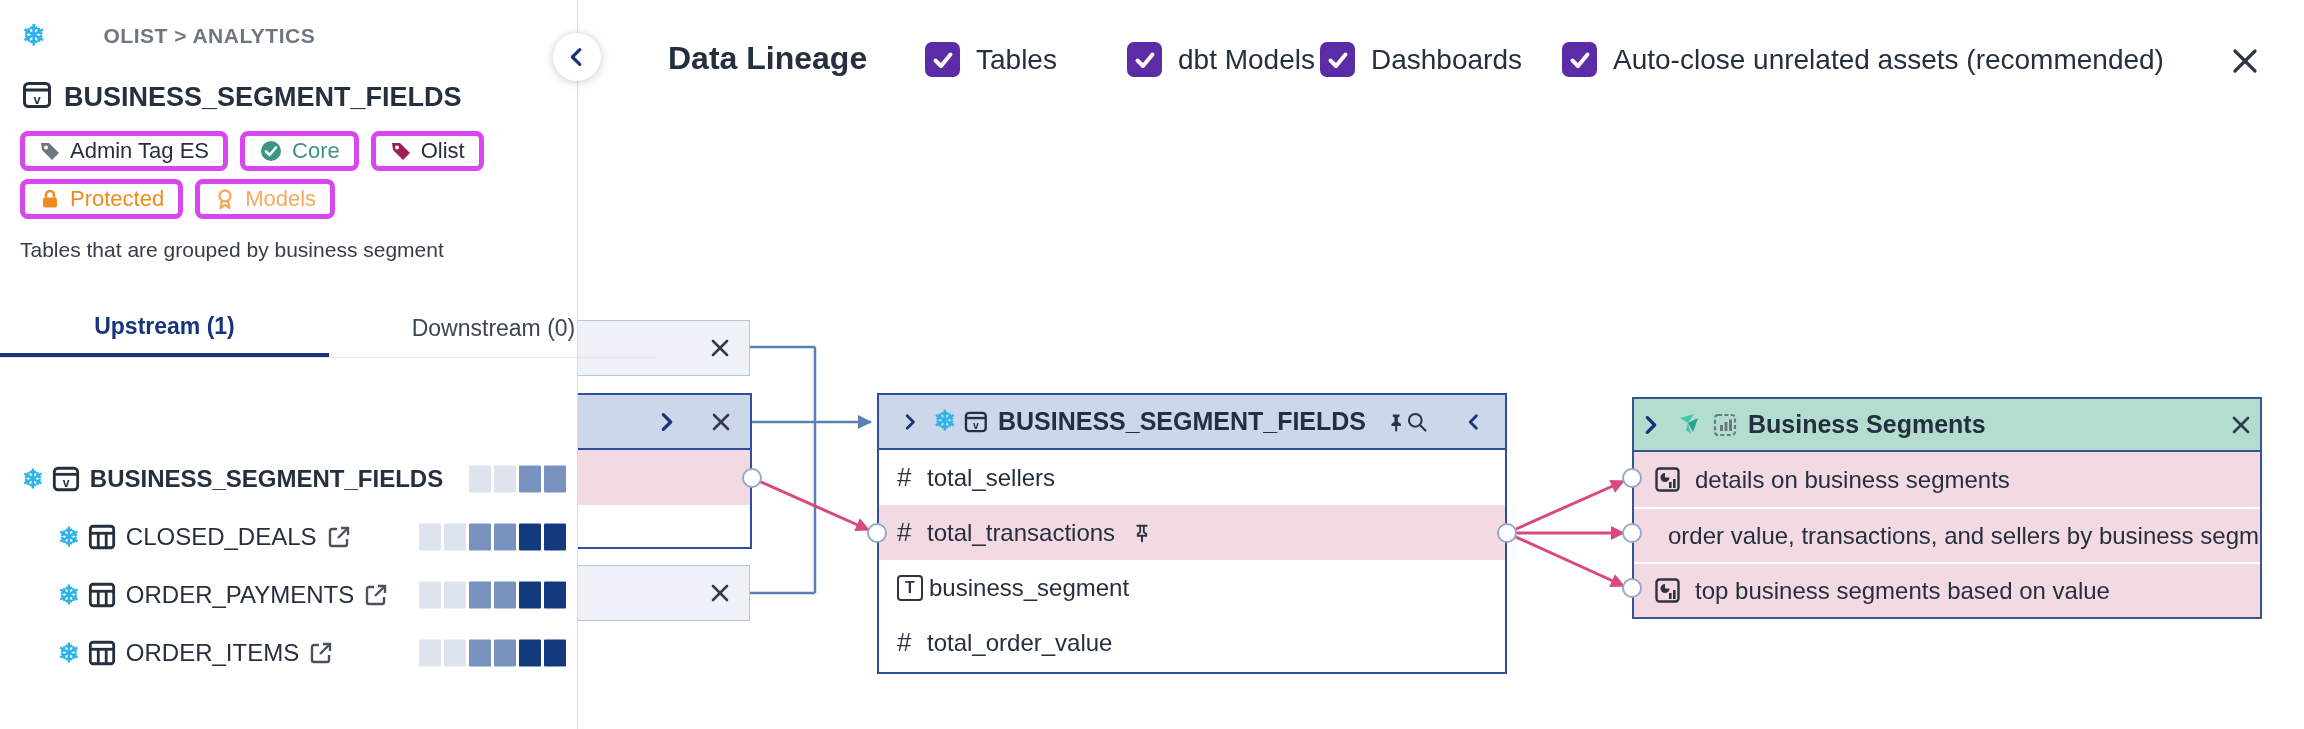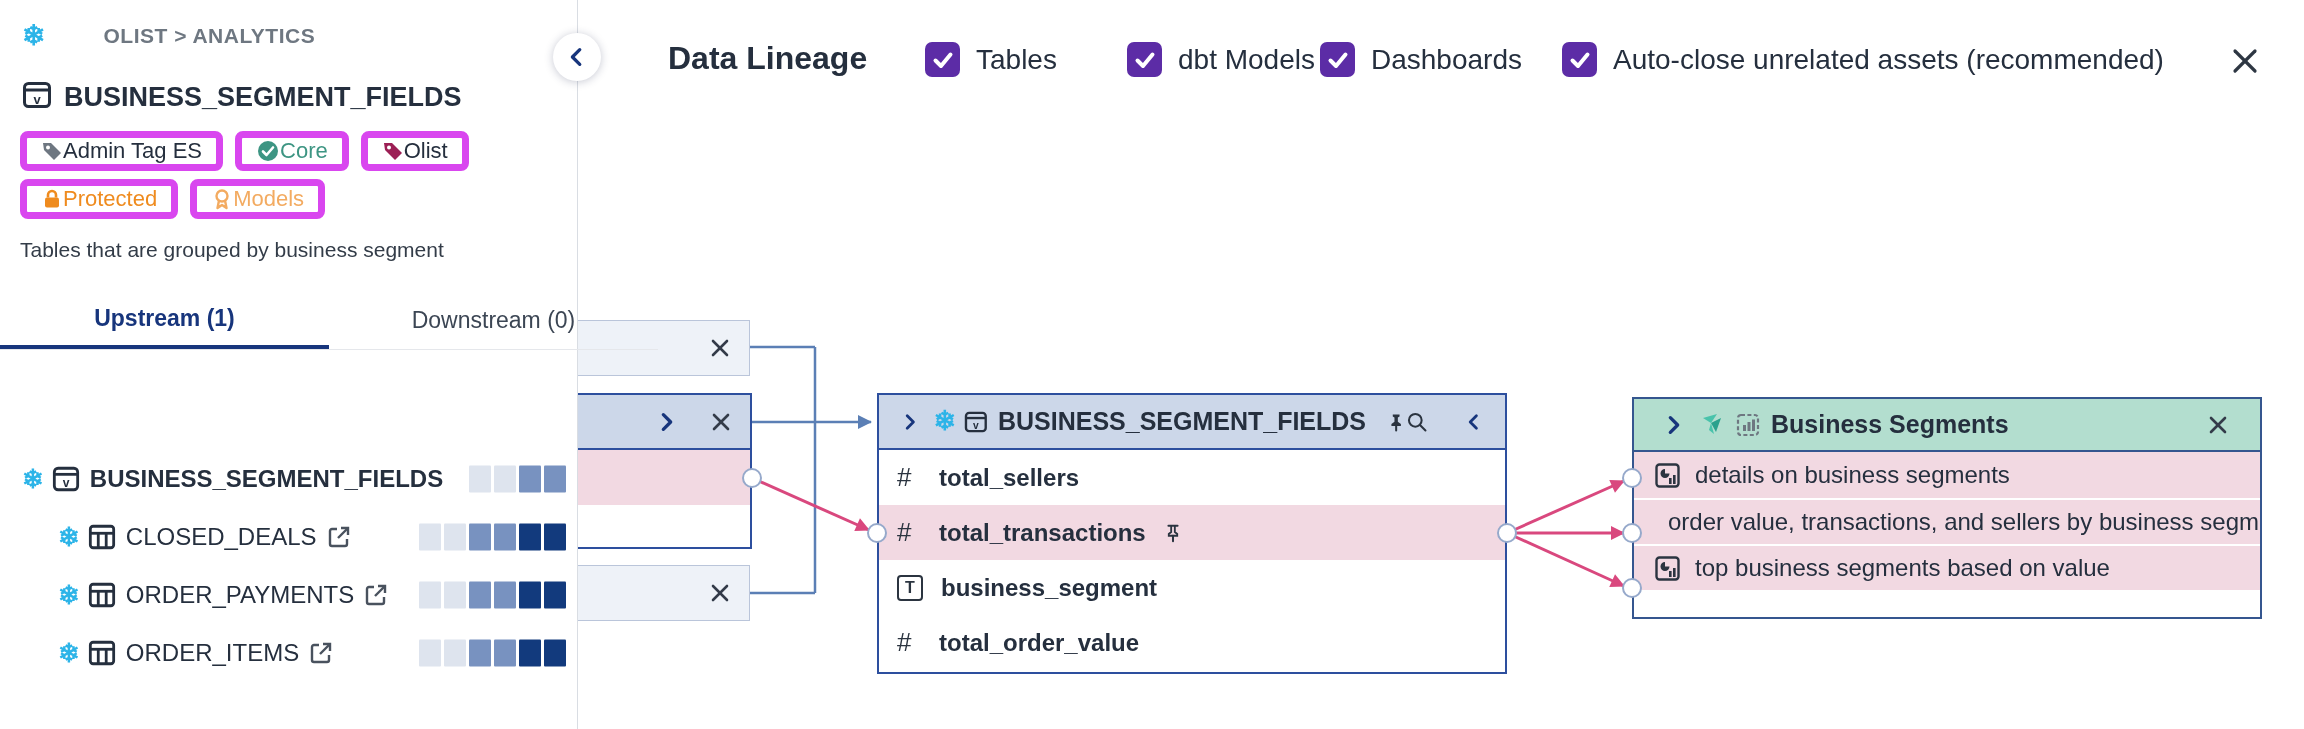--- a/index.html
+++ b/index.html
@@ -8,26 +8,26 @@
 
   
   .sidebar { position:absolute; left:0; top:0; width:578px; height:729px; background:#fff; border-right:1px solid #d9dde3; z-index:4; }
   .crumb-row { position:absolute; left:22px; top:22px; display:flex; align-items:center; gap:10px; }
   .crumb-text { font-size:21px; font-weight:700; color:#6e7781; letter-spacing:.5px;margin-left:48px; }
   .title-row { position:absolute; left:22px; top:80px; display:flex; align-items:center; gap:12px; }
   .title-text { font-size:27px; font-weight:700; color:#252f3e; }
   .chips { position:absolute; left:20px; display:flex; gap:12px; }
   .chips.r1 { top:131px; }
   .chips.r2 { top:179px; }
-  .chip { display:flex; align-items:center; height:40px; padding:0 14px; border:7px solid #d946ef; border-radius:8px; background:#fff; font-size:22px; color:#252f3e; }
+  .chip { display:flex; align-items:center; gap:9px; height:40px; padding:0 14px; border:5px solid #d946ef; border-radius:8px; background:#fff; font-size:22px; color:#252f3e; }
   .chip .teal-text { color:#3d9583; }
   .chip.orange { color:#ef8b1e; }
   .chip.orange2 { color:#f3ab61; }
   .desc { position:absolute; left:20px; top:238px; font-size:21px; color:#333c48; }
-  .tabs { position:absolute; left:0; top:292px; width:658px; height:58px; display:flex; border-bottom:1px solid #e5e7eb; }
+  .tabs { position:absolute; left:0; top:300px; width:658px; height:58px; display:flex; border-bottom:1px solid #e5e7eb; }
   .tab { flex:1; display:flex; align-items:center; justify-content:center; font-size:23px; color:#3c4654; cursor:pointer; }
   .tab.active { color:#17357c; font-weight:700; border-bottom:4px solid #17357c; }
   .filter-row { position:absolute; left:0; top:354px; width:578px; height:86px; border-bottom:1px solid #e5e7eb; }
   .name-sort { position:absolute; left:30px; top:24px; display:flex; align-items:center; gap:12px; }
   .name-label { font-size:24px; color:#252f3e; }
   .updown { display:flex; flex-direction:column; gap:4px; margin-left:6px; }
   .updown i { width:0; height:0; border-left:8px solid transparent; border-right:8px solid transparent; }
   .updown .up { border-bottom:9px solid #b9bfc9; }
   .updown .dn { border-top:9px solid #b9bfc9; }
   .pop-sort { position:absolute; right:80px; top:24px; display:flex; align-items:center; gap:14px; font-size:24px; color:#252f3e; cursor:pointer; }
@@ -63,25 +63,25 @@
   .nodeB .hdr { height:55px; background:#ccd7e9; border-bottom:2px solid #2d4f9e; display:flex; align-items:center; justify-content:flex-end; gap:30px; padding-right:16px; }
   .nodeB .rowpink { height:55px; background:#f2d9e2; }
   .nodeB .rowwhite { height:41px; background:#fff; }
   .bignode { border:2px solid #2d4f9e; }
   .bignode .hdr { height:55px; background:#ccd7e9; border-bottom:2px solid #2d4f9e; display:flex; align-items:center; padding:0 22px; }
   .bignode .hdr .ttl { font-size:25px; font-weight:700; color:#252f3e; margin-left:10px; white-space:nowrap; }
   .frow { height:55px; display:flex; align-items:center; padding:0 18px; font-size:24px; color:#252f3e; background:#fff; white-space:nowrap; overflow:hidden; }
   .frow.pink { background:#f2d9e2; }
   .hash { font-size:26px; font-weight:500; color:#2b3440; width:30px; }
   .tbox { width:26px; height:26px; border:2px solid #2b3440; border-radius:4px; font-size:16px; font-weight:700; display:flex; align-items:center; justify-content:center; margin-right:6px; color:#2b3440; }
-  .fname { margin-left:12px;font-weight:bold; }
+  .fname { margin-left:0; }
   .rnode { border:2px solid #35568f; }
-  .rnode .hdr { height:53px; background:#b3decf; border-bottom:2px solid #35568f; display:flex; align-items:center; padding:0 29px; }
+  .rnode .hdr { height:53px; background:#b3decf; border-bottom:2px solid #35568f; display:flex; align-items:center; padding:0 6px; }
   .rnode .hdr .ttl { font-size:25px; font-weight:700; color:#252f3e; margin-left:10px; white-space:nowrap; }
-  .rrow { height:46px; background:#f2d9e2; display:flex; align-items:center; padding:0 20px; font-size:24px; color:#252f3e; white-space:nowrap; overflow:hidden; }
+  .rrow { height:55px; background:#f2d9e2; display:flex; align-items:center; padding:0 20px; font-size:24px; color:#252f3e; white-space:nowrap; overflow:hidden; }
   .rrow + .rrow { border-top:2px solid #fff; }
   .rrow .rtext { margin-left:14px; }
   .spacer { flex:1; }
   .edges { position:absolute; left:0; top:0; width:1726px; height:729px; pointer-events:none; z-index:3; }
   .gnode { z-index:2; }
   .mlbl { margin-left:10px; }
 </style>
 </head>
 <body>
 

